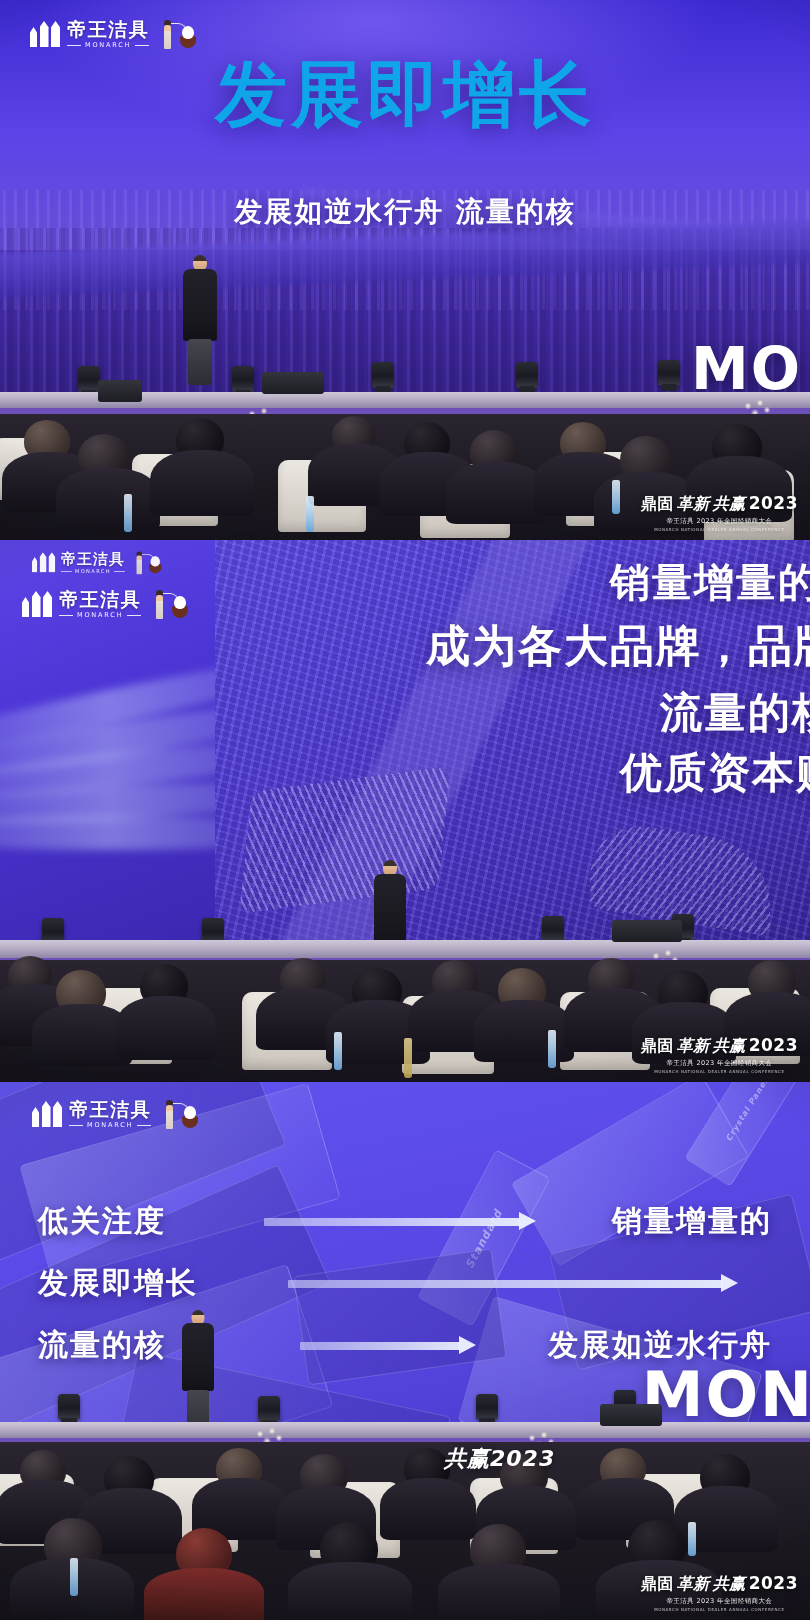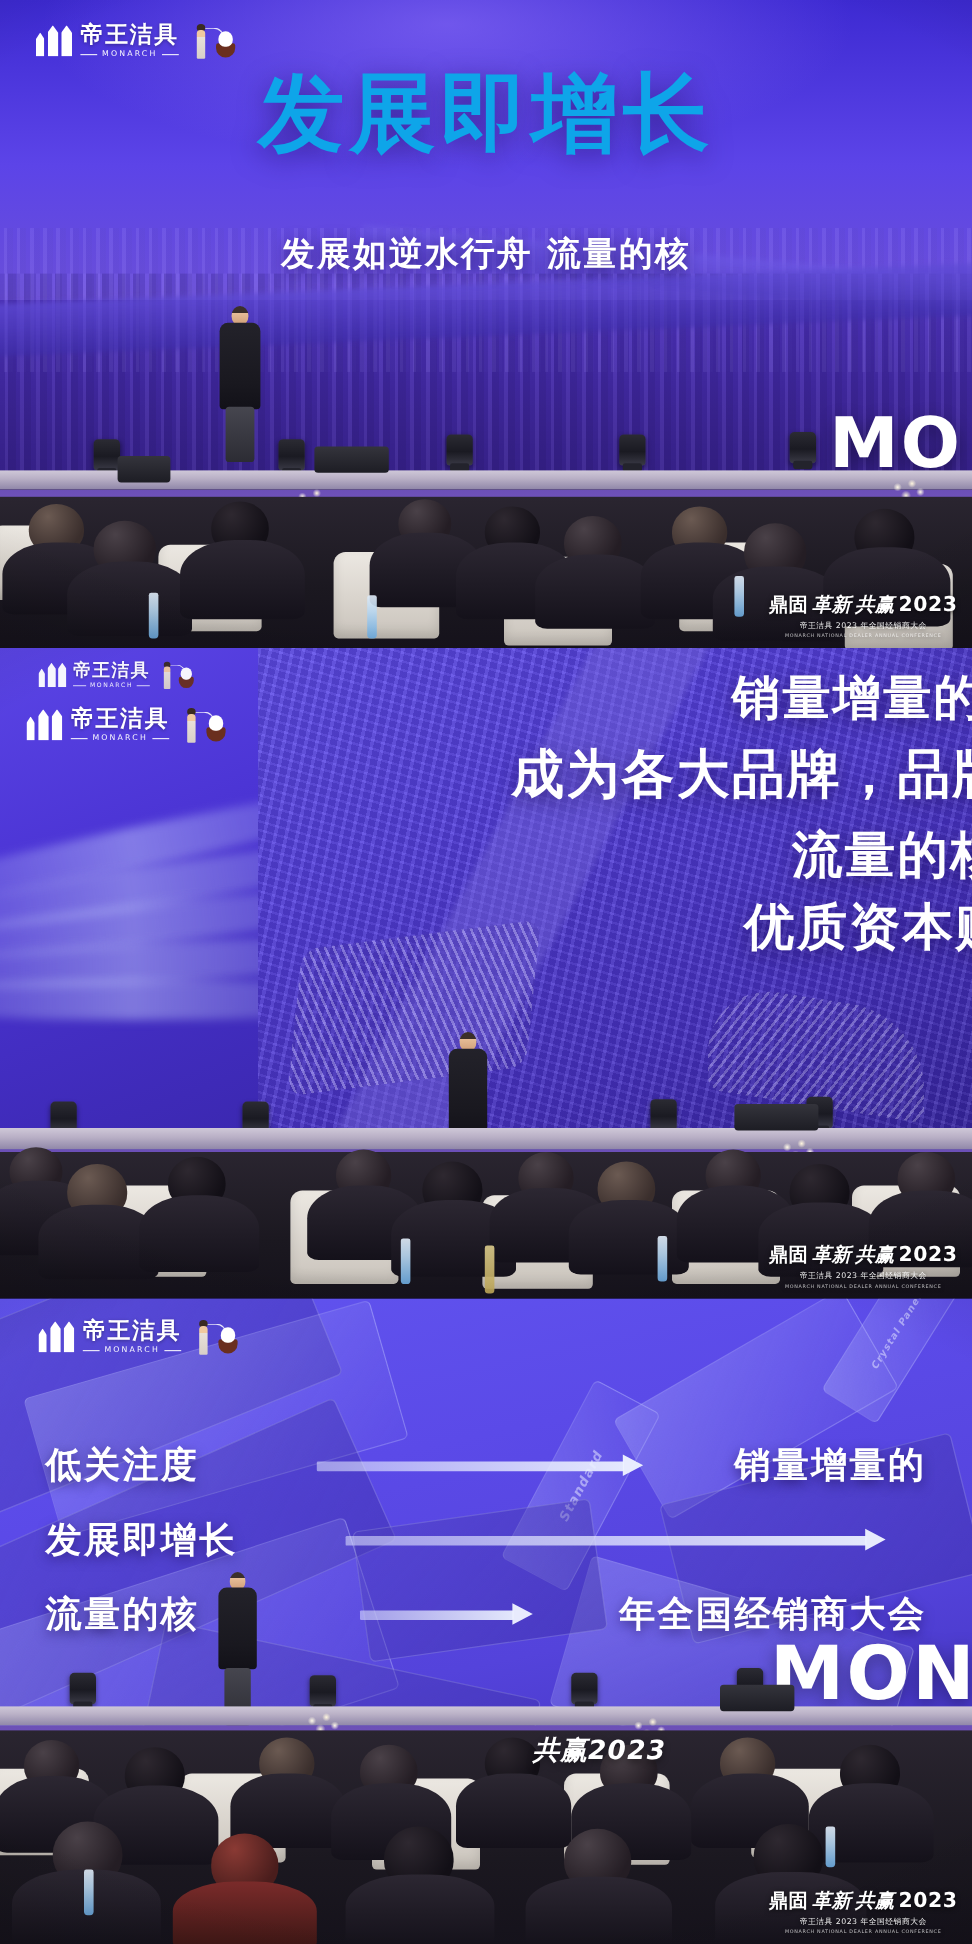--- a/index.html
+++ b/index.html
@@ -644,21 +644,21 @@
             <i class="shaft"></i>
             <i class="tip"></i>
           </span>
       </div>
       <div class="p3-row r3">
         <span class="lft">流量的核</span>
         <span class="arrow">
             <i class="shaft"></i>
             <i class="tip"></i>
           </span>
-        <span class="rgt">年全国经销商大会</span>
+        <span class="rgt">发展如逆水行舟</span>
       </div>
     </div>
 
     <div class="presenter" style="left:176px; top:228px; width:44px; height:130px;">
       <i class="p-head" style="width:13px;height:15px;"></i>
       <i class="p-body" style="width:32px;height:68px;top:13px;"></i>
       <i class="p-legs" style="width:22px;height:48px;top:80px;left:50%;transform:translateX(-50%);position:absolute;border-radius:3px;"></i>
     </div>
 
     <div class="bigletters" style="right:-4px; top:282px; font-size:62px;">MON</div>

